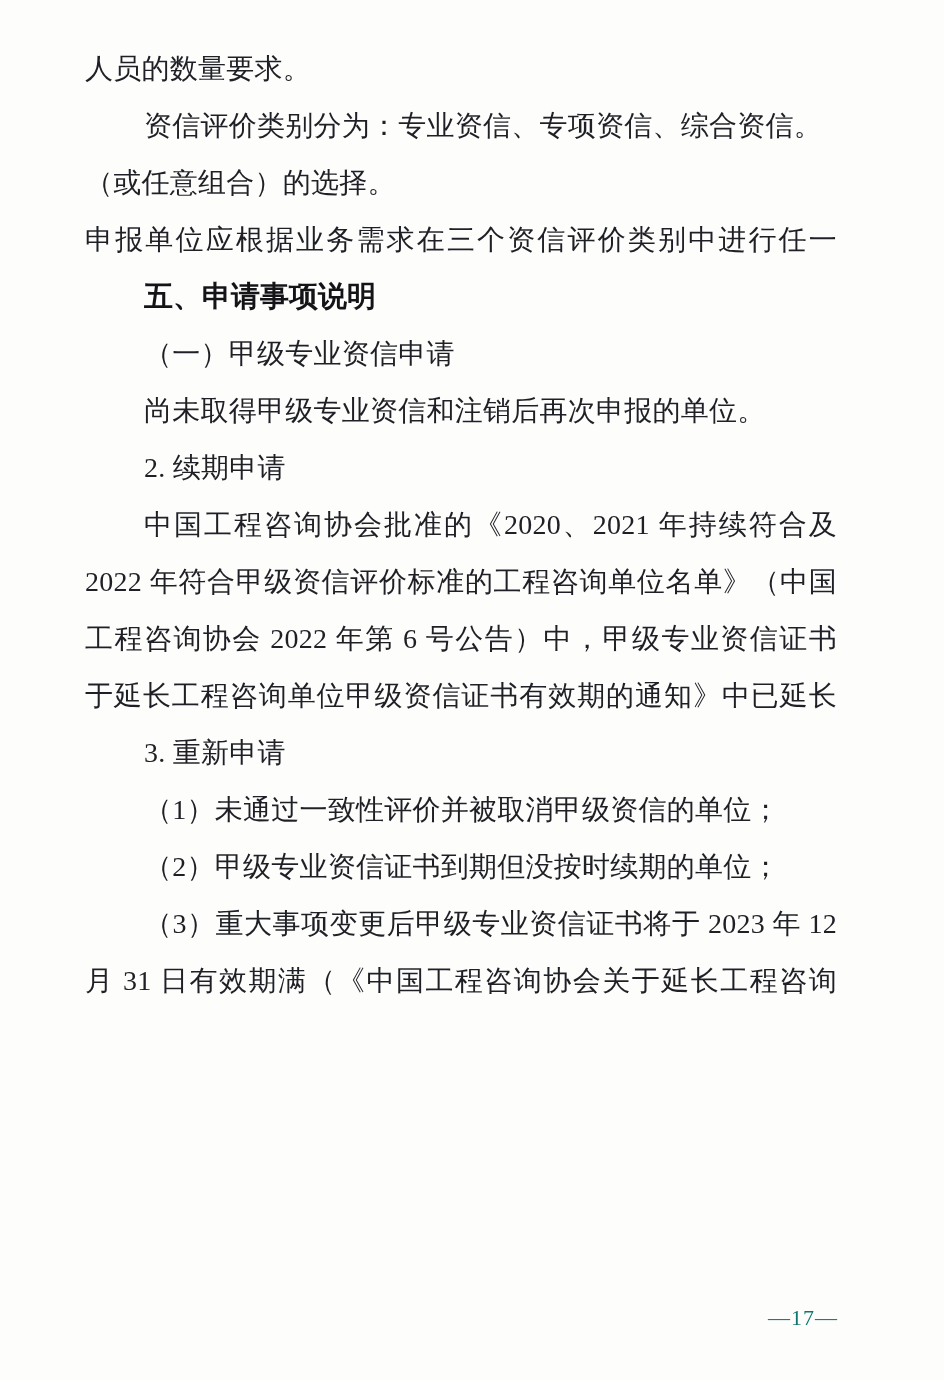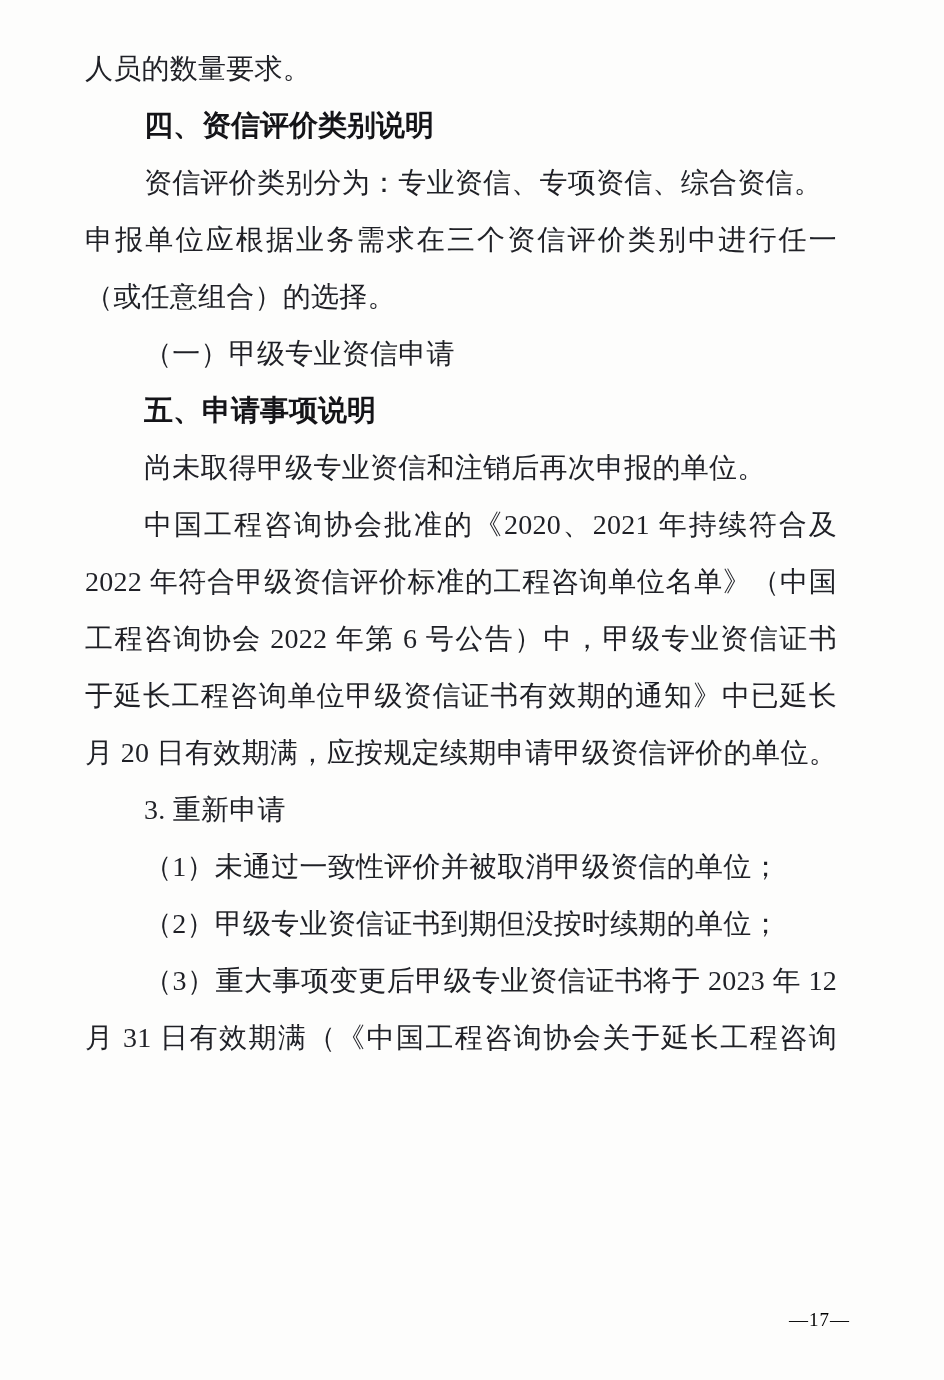--- a/index.html
+++ b/index.html
@@ -34,46 +34,45 @@
   .line.indent { text-indent: 59px; }
   .line.heading {
     font-family: "Liberation Sans", sans-serif;
     font-weight: 700;
     font-size: 29px;
     letter-spacing: 0;
     color: #141418;
   }
   .page-number {
     position: absolute;
-    right: 94px;
+    right: 106px;
     bottom: 49px;
-    font-size: 19px;
+    font-size: 22px;
     letter-spacing: 1px;
-    color: #000000;
+    color: #0f766e;
     font-family: "Liberation Serif", serif;
   }
 </style>
 </head>
 <body>
 
 <div class="page">
   <div class="content">
     <div class="line">人员的数量要求。</div>
-    <div class="line heading indent">四、资信评价类别说明</div>
     <div class="line indent">资信评价类别分为：专业资信、专项资信、综合资信。</div>
+    <div class="line">（或任意组合）的选择。</div>
     <div class="line justify">申报单位应根据业务需求在三个资信评价类别中进行任一</div>
-    <div class="line">（或任意组合）的选择。</div>
+    <div class="line heading indent">五、申请事项说明</div>
     <div class="line indent">（一）甲级专业资信申请</div>
-    <div class="line heading indent">五、申请事项说明</div>
     <div class="line indent">尚未取得甲级专业资信和注销后再次申报的单位。</div>
+    <div class="line indent">2. 续期申请</div>
     <div class="line indent justify">中国工程咨询协会批准的《2020、2021 年持续符合及</div>
     <div class="line justify">2022 年符合甲级资信评价标准的工程咨询单位名单》（中国</div>
     <div class="line justify">工程咨询协会 2022 年第 6 号公告）中，甲级专业资信证书</div>
     <div class="line justify">于延长工程咨询单位甲级资信证书有效期的通知》中已延长</div>
-    <div class="line justify">月 20 日有效期满，应按规定续期申请甲级资信评价的单位。</div>
     <div class="line indent">3. 重新申请</div>
     <div class="line indent">（1）未通过一致性评价并被取消甲级资信的单位；</div>
     <div class="line indent">（2）甲级专业资信证书到期但没按时续期的单位；</div>
     <div class="line indent justify">（3）重大事项变更后甲级专业资信证书将于 2023 年 12</div>
     <div class="line justify">月 31 日有效期满（《中国工程咨询协会关于延长工程咨询</div>
   </div>
   <div class="page-number">—17—</div>
 </div>
 
 </body></html>

